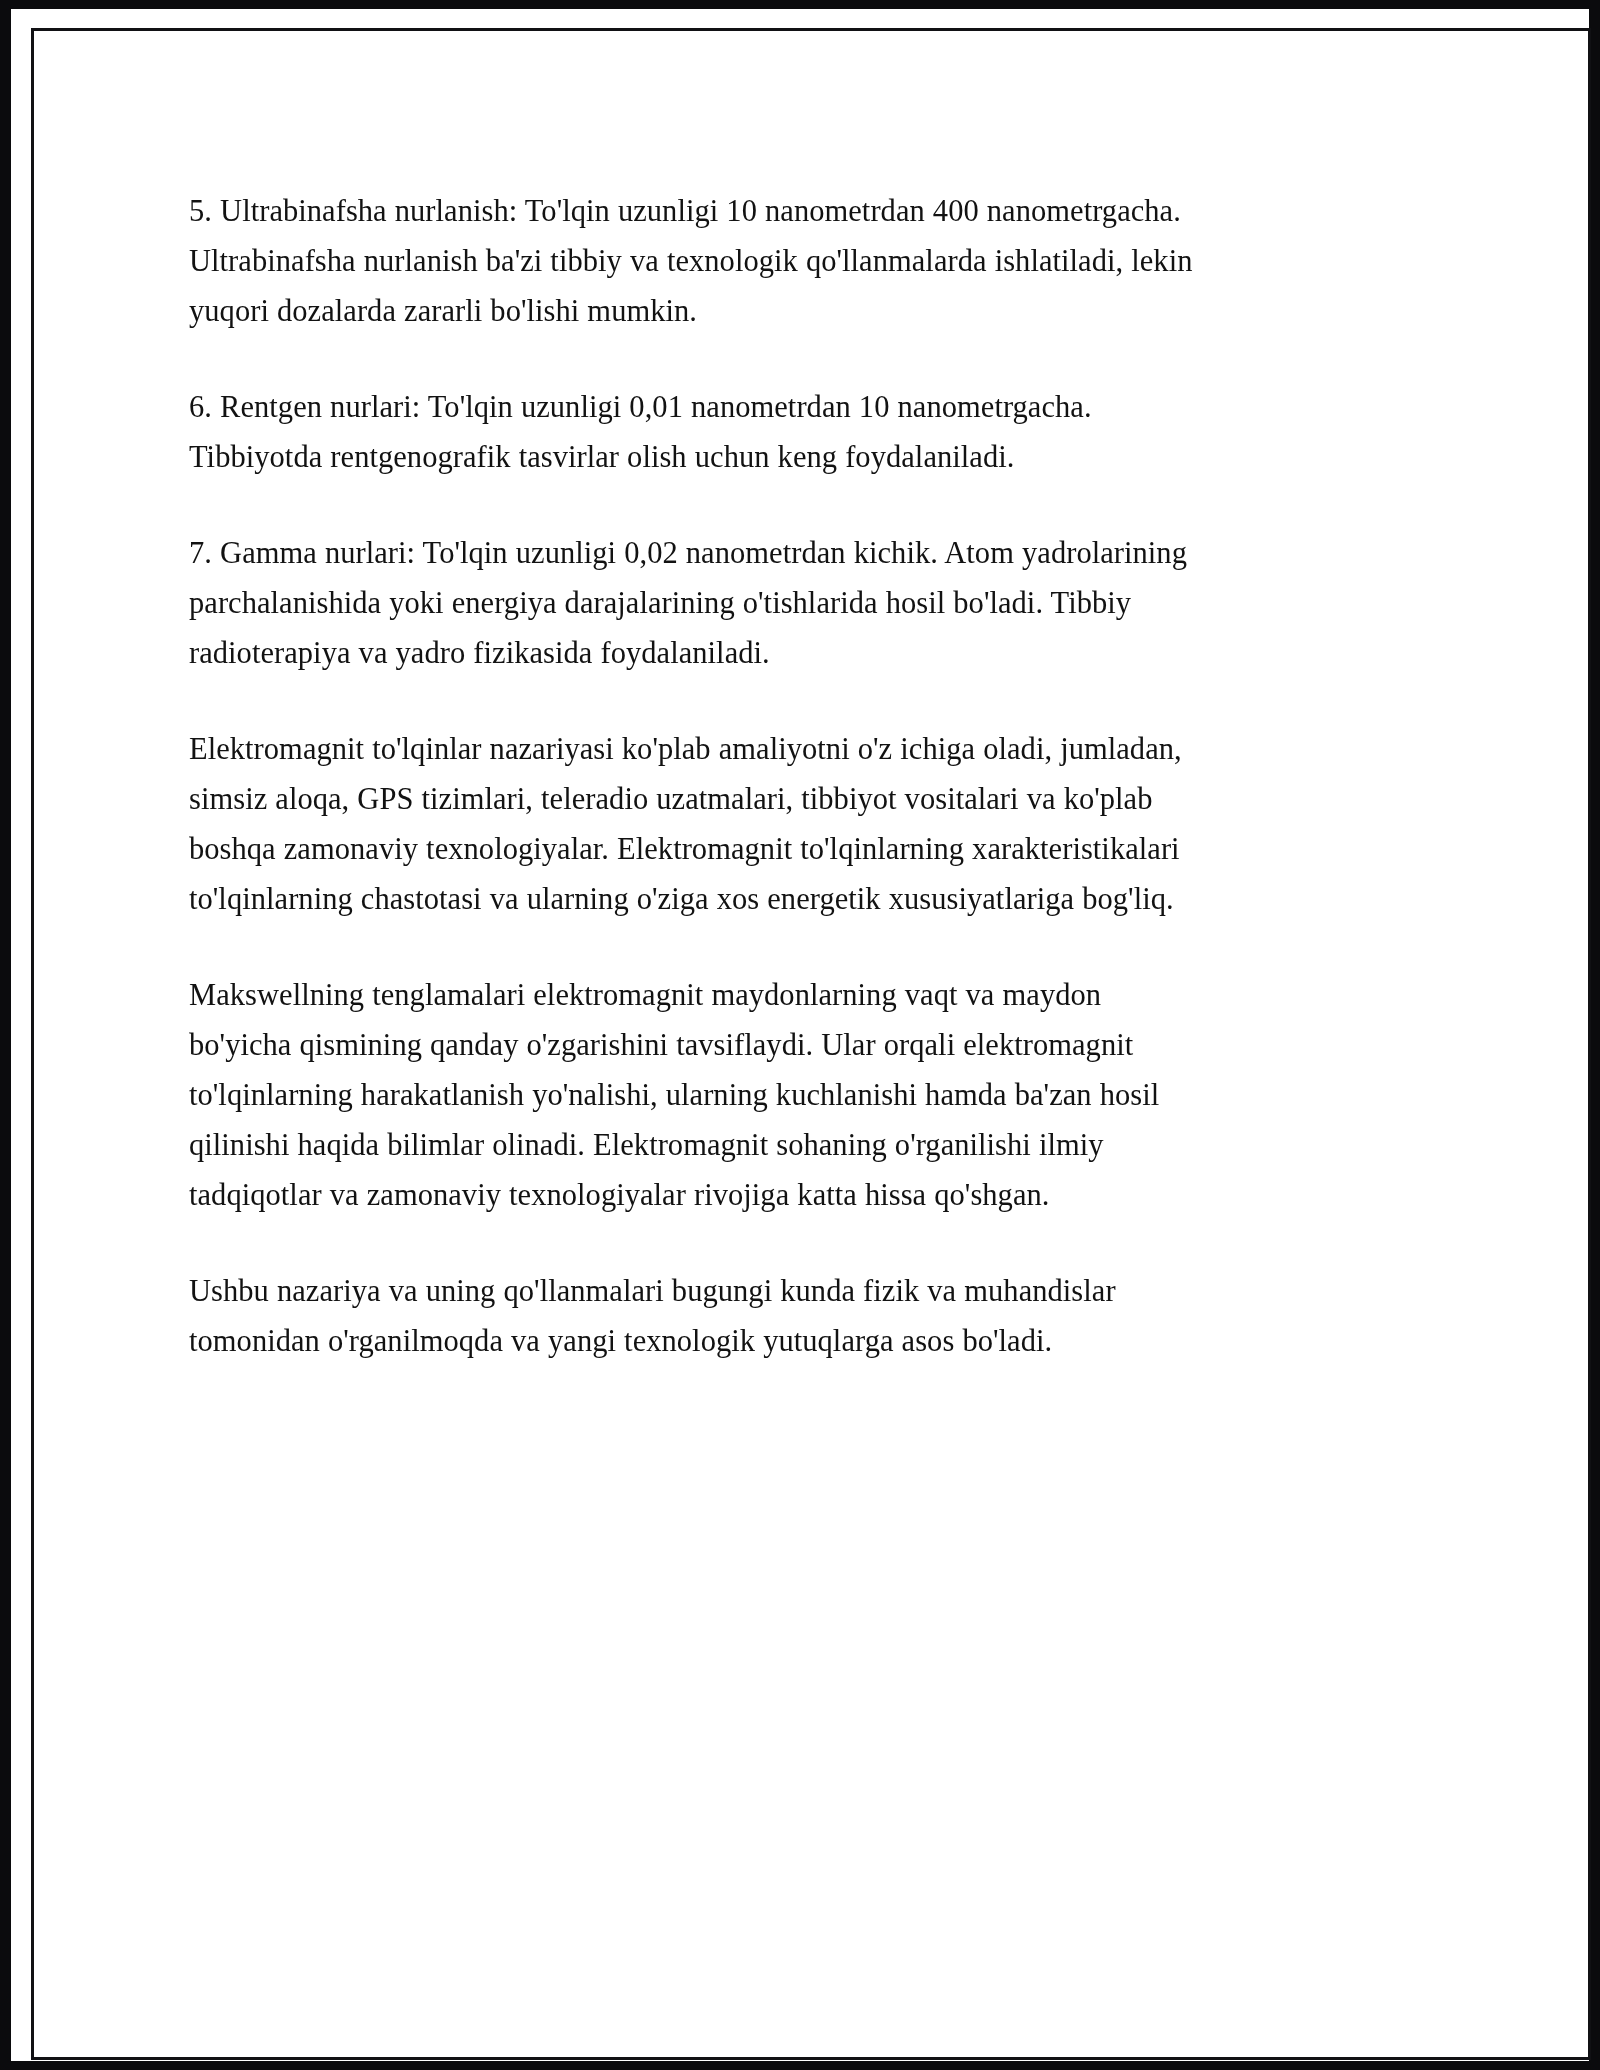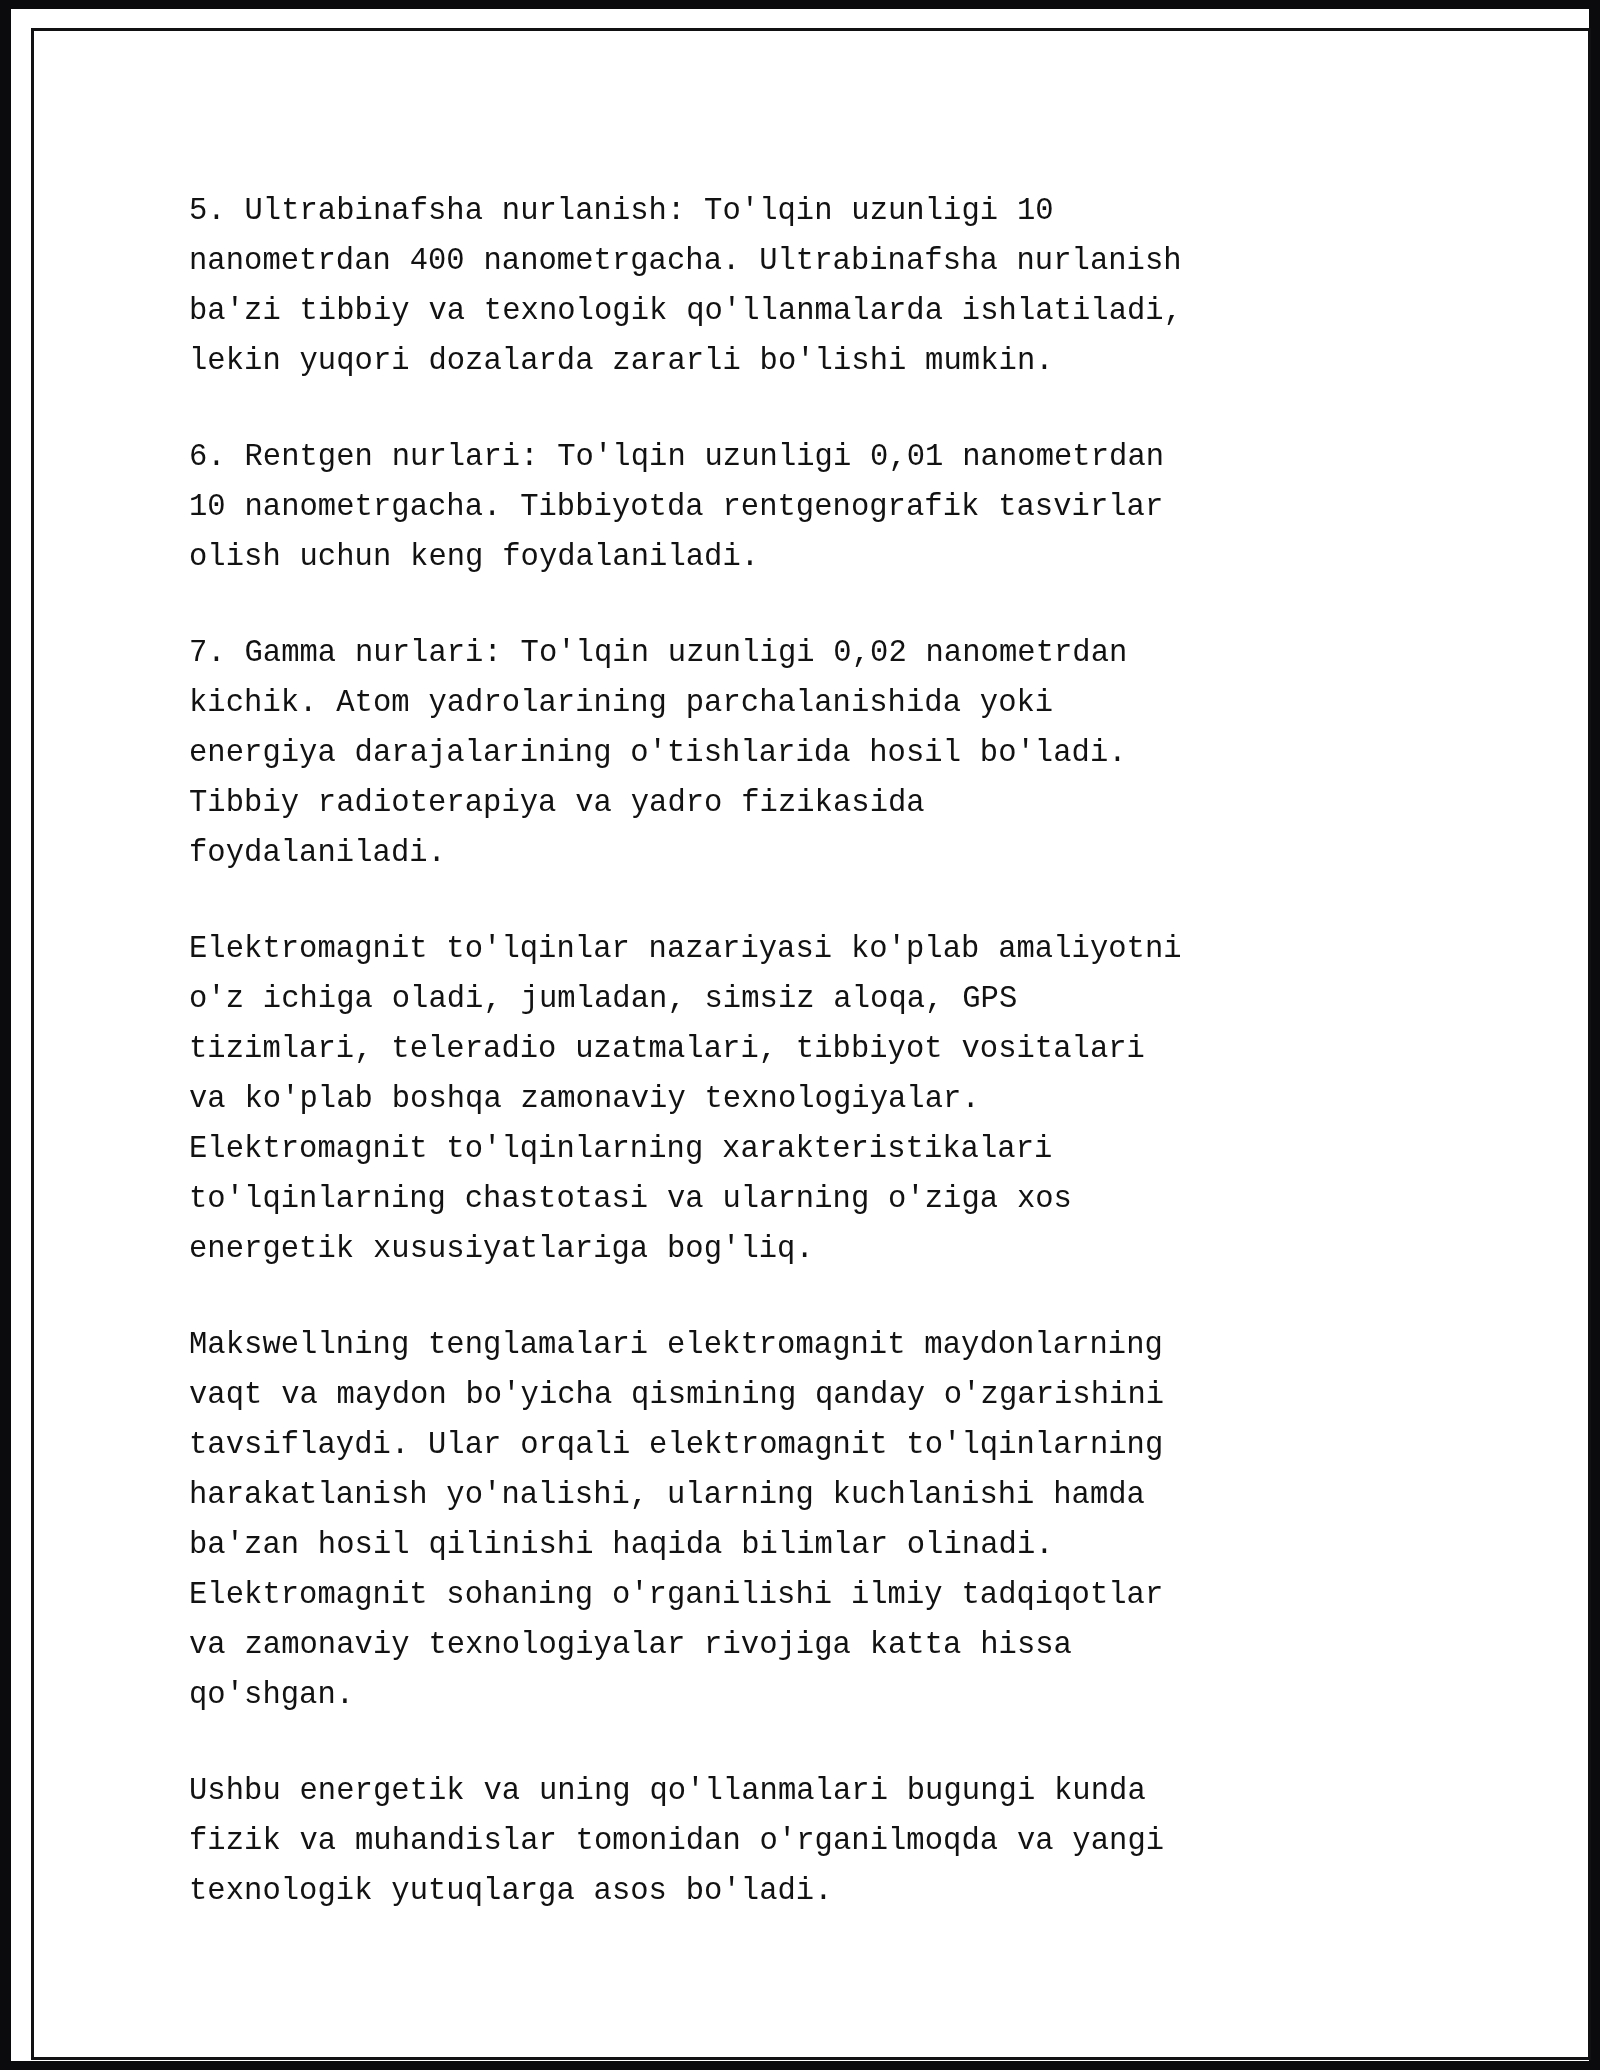--- a/index.html
+++ b/index.html
@@ -27,21 +27,20 @@
 
   
   #page-gutter {
     position: absolute;
     left: 11px;
     top: 9px;
     width: 1578px;
     height: 2052px;
     background: #ffffff;
     box-sizing: border-box;
-    font-family: Liberation Mono, monospace;
   }
 
   
   #page-rule {
     position: absolute;
     left: 20px;
     top: 19px;
     width: 1560px;
     height: 2032px;
     border: 3px solid #111114;
@@ -94,20 +93,20 @@
           <p class="para">5. Ultrabinafsha nurlanish: To'lqin uzunligi 10 nanometrdan 400 nanometrgacha. Ultrabinafsha nurlanish ba'zi tibbiy va texnologik qo'llanmalarda ishlatiladi, lekin yuqori dozalarda zararli bo'lishi mumkin.</p>
 
           <p class="para">6. Rentgen nurlari: To'lqin uzunligi 0,01 nanometrdan 10 nanometrgacha. Tibbiyotda rentgenografik tasvirlar olish uchun keng foydalaniladi.</p>
 
           <p class="para">7. Gamma nurlari: To'lqin uzunligi 0,02 nanometrdan kichik. Atom yadrolarining parchalanishida yoki energiya darajalarining o'tishlarida hosil bo'ladi. Tibbiy radioterapiya va yadro fizikasida foydalaniladi.</p>
 
           <p class="para">Elektromagnit to'lqinlar nazariyasi ko'plab amaliyotni o'z ichiga oladi, jumladan, simsiz aloqa, GPS tizimlari, teleradio uzatmalari, tibbiyot vositalari va ko'plab boshqa zamonaviy texnologiyalar. Elektromagnit to'lqinlarning xarakteristikalari to'lqinlarning chastotasi va ularning o'ziga xos energetik xususiyatlariga bog'liq.</p>
 
           <p class="para">Makswellning tenglamalari elektromagnit maydonlarning vaqt va maydon bo'yicha qismining qanday o'zgarishini tavsiflaydi. Ular orqali elektromagnit to'lqinlarning harakatlanish yo'nalishi, ularning kuchlanishi hamda ba'zan hosil qilinishi haqida bilimlar olinadi. Elektromagnit sohaning o'rganilishi ilmiy tadqiqotlar va zamonaviy texnologiyalar rivojiga katta hissa qo'shgan.</p>
 
-          <p class="para">Ushbu energetik va uning qo'llanmalari bugungi kunda fizik va muhandislar tomonidan o'rganilmoqda va yangi texnologik yutuqlarga asos bo'ladi.</p>
+          <p class="para">Ushbu nazariya va uning qo'llanmalari bugungi kunda fizik va muhandislar tomonidan o'rganilmoqda va yangi texnologik yutuqlarga asos bo'ladi.</p>
 
         </div>
 
       </div>
     </div>
   </div>
 </div>
 
 </body></html>

